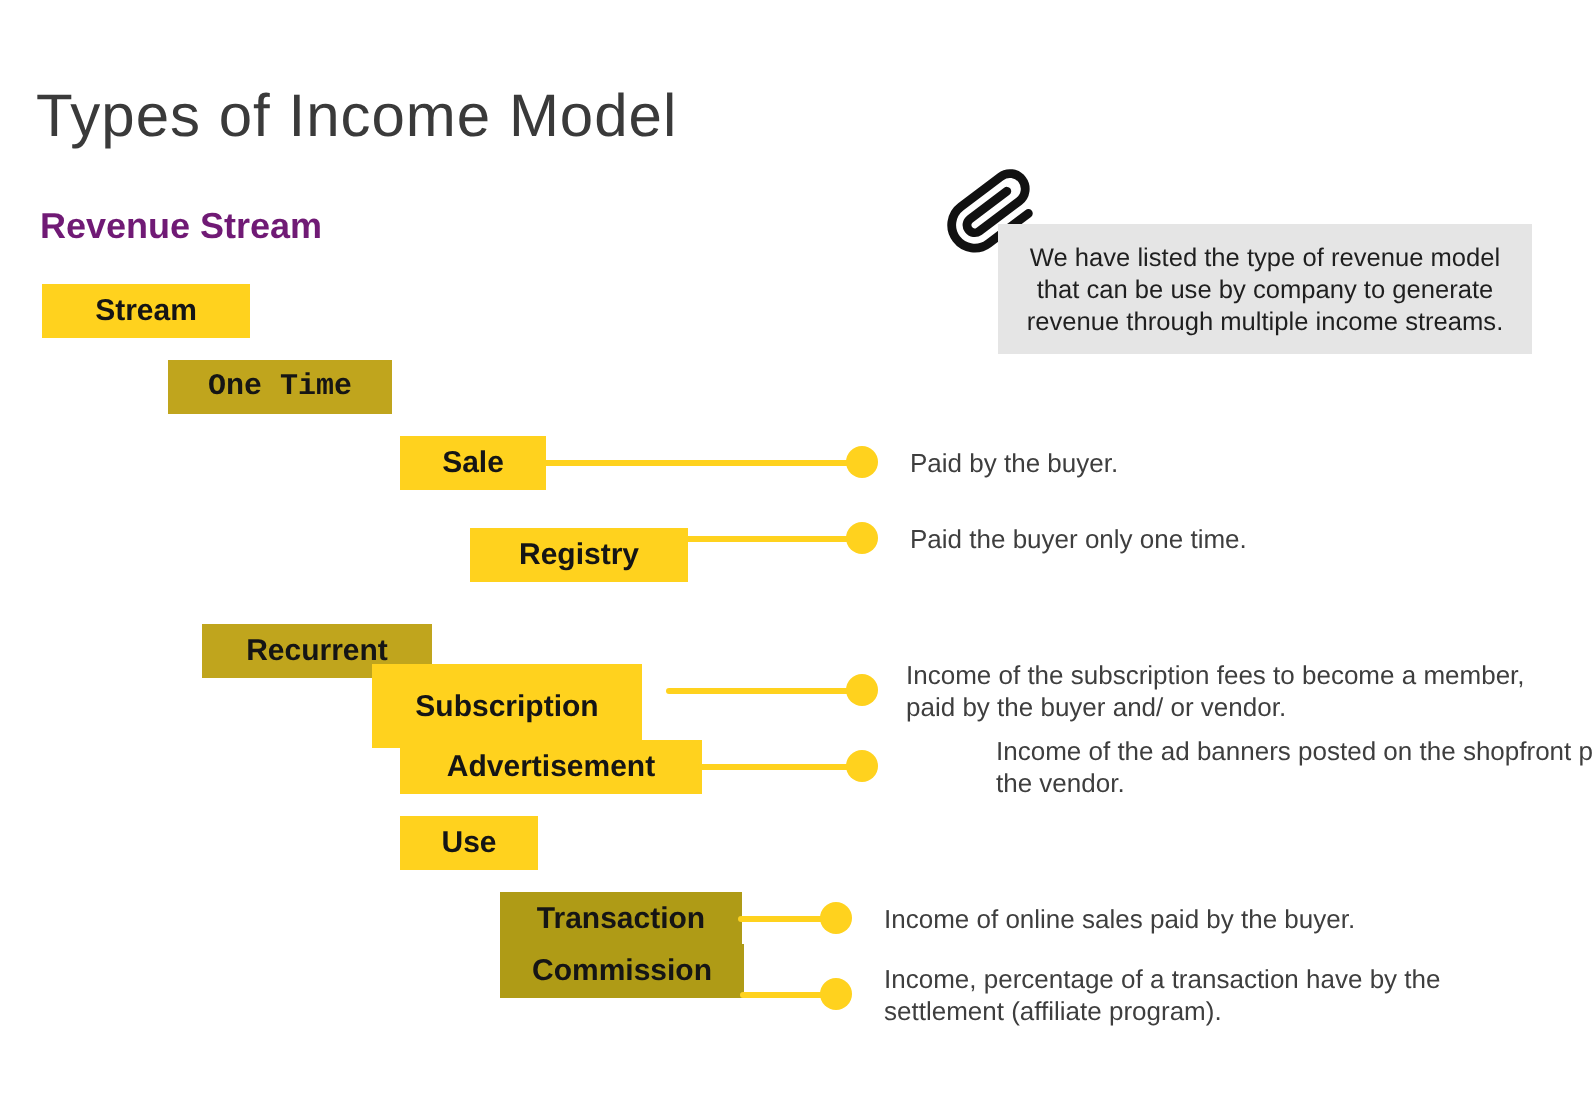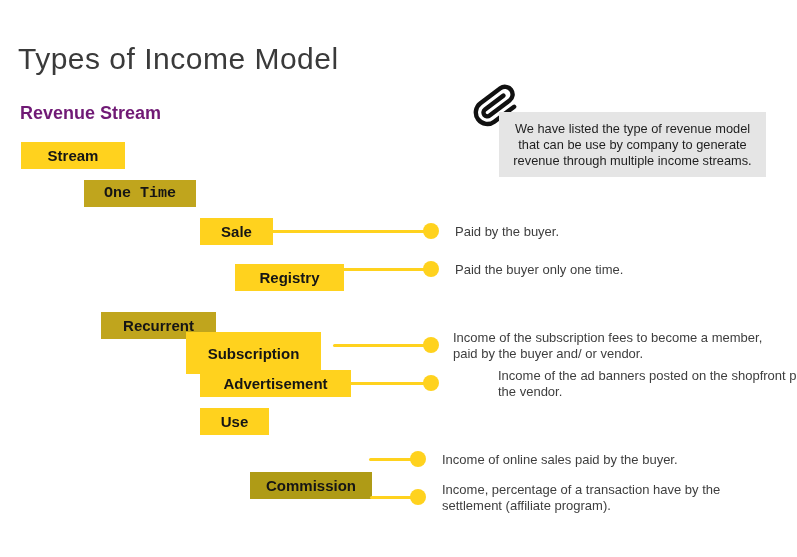--- a/index.html
+++ b/index.html
@@ -140,20 +140,23 @@
     <span>Advertisement</span>
   </div>
   <div class="wire" style="left:349px; top:382px; width:82px;"></div>
   <div class="dot" style="left:423px; top:375px;"></div>
   <div class="desc" style="left:459px; top:368px; width:335px;margin-left:39px;">Income of the ad banners posted on the shopfront paid by the vendor.</div>
 
   <div class="node yellow" style="left:200px; top:408px; width:69px; height:27px;">
     <span>Use</span>
   </div>
 
+  <div class="node dark-gold" style="left:250px; top:446px; width:121px; height:27px;">
+    <span>Transaction</span>
+  </div>
   <div class="wire" style="left:369px; top:458px; width:49px;"></div>
   <div class="dot" style="left:410px; top:451px;"></div>
   <div class="desc" style="left:442px; top:452px; width:320px;">Income of online sales paid by the buyer.</div>
 
   <div class="node dark-gold" style="left:250px; top:472px; width:122px; height:27px;">
     <span>Commission</span>
   </div>
   <div class="wire" style="left:370px; top:496px; width:48px;"></div>
   <div class="dot" style="left:410px; top:489px;"></div>
   <div class="desc" style="left:442px; top:482px; width:300px;">Income, percentage of a transaction have by the settlement (affiliate program).</div>

